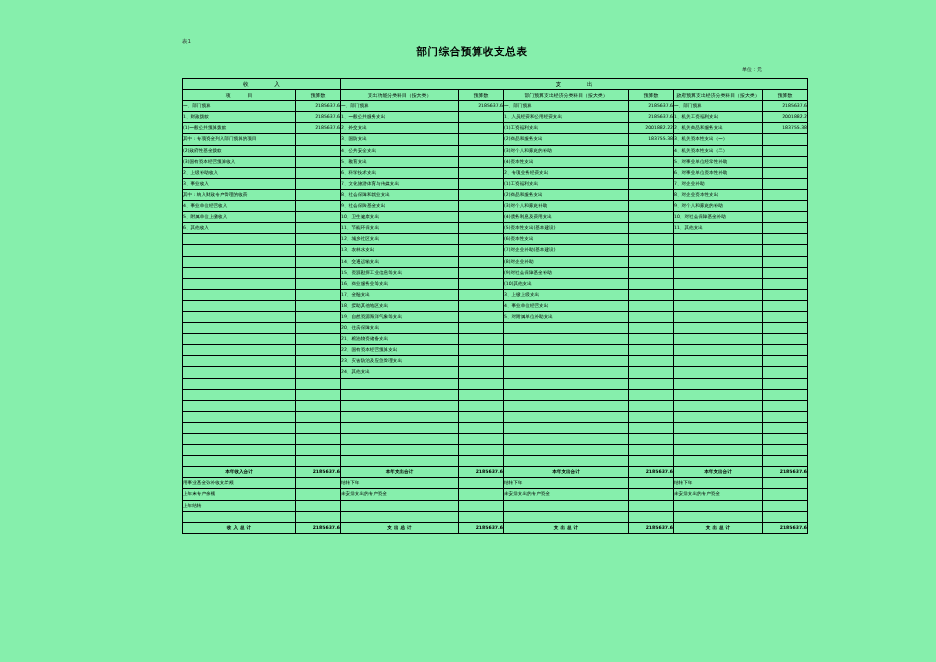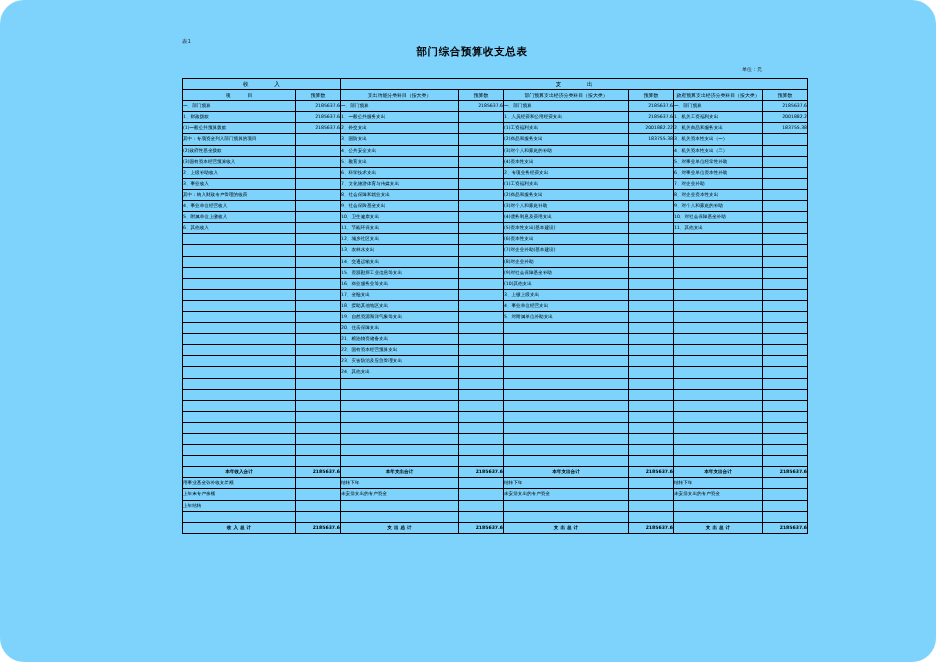--- a/index.html
+++ b/index.html
@@ -11,22 +11,21 @@
     width: 936px;
     height: 662px;
     font-family: "DejaVu Sans", "Liberation Sans", sans-serif;
     color: #000000;
     overflow: hidden;
   }
   .page {
     position: relative;
     width: 936px;
     height: 662px;
-    background: #7dd3fc;
-    border-radius: 24px;
+    background: #86efac;
   }
   .sheet-marker {
     position: absolute;
     left: 182px;
     top: 38px;
     font-size: 5.5px;
     color: #333;
     letter-spacing: 0;
   }
   .doc-title {

